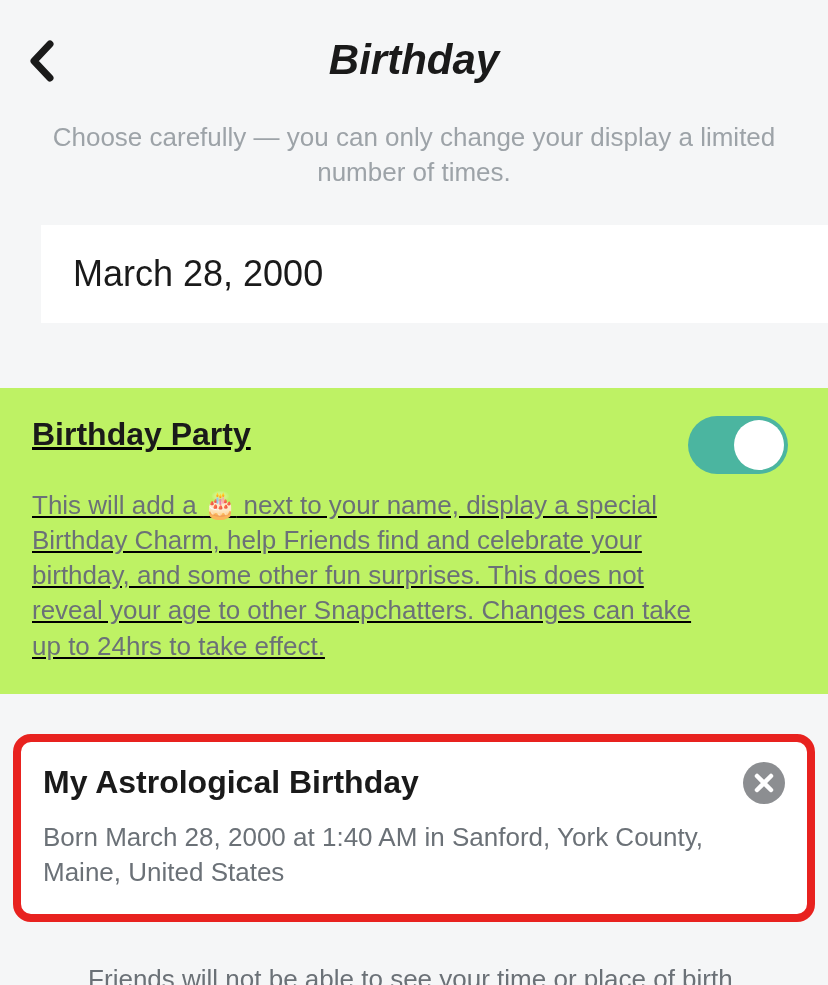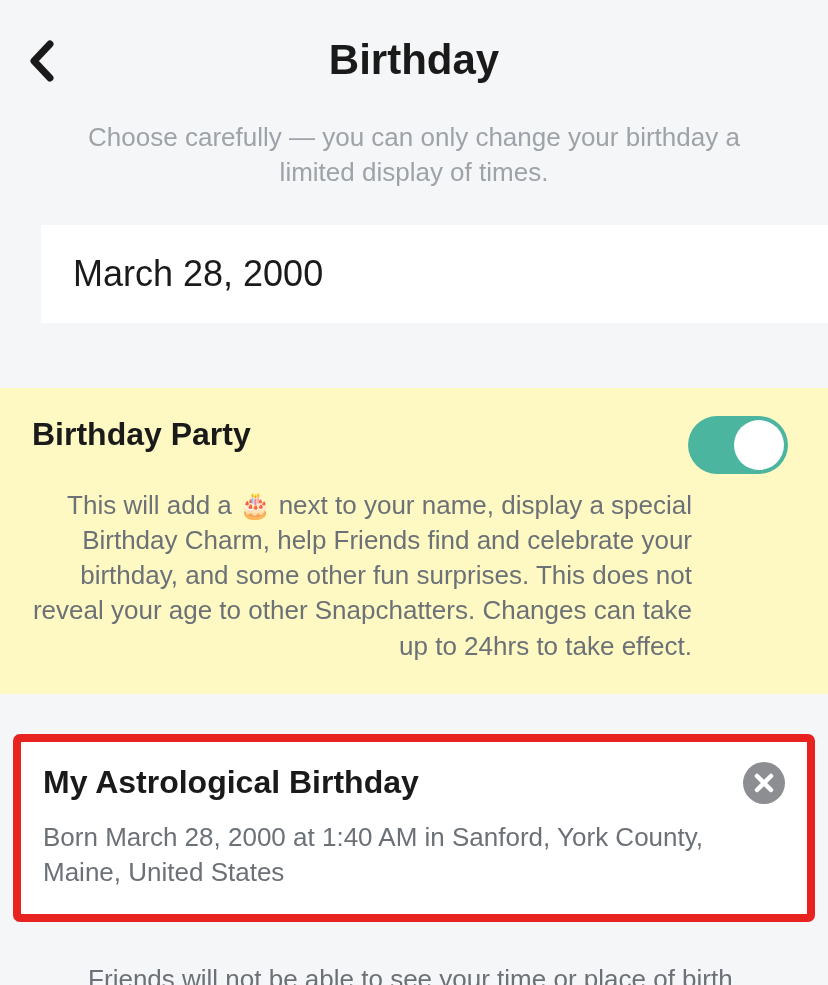--- a/index.html
+++ b/index.html
@@ -28,20 +28,21 @@
       cursor: pointer;
     }
     .back-button svg {
       width: 28px;
       height: 42px;
     }
     .page-title {
       font-size: 42px;
       font-weight: 800;
       color: #1a1a1a;
+      font-style: italic;
     }
     .subtitle {
       text-align: center;
       color: #9da3a8;
       font-size: 26px;
       line-height: 1.35;
       padding: 0 50px;
       margin-bottom: 35px;
     }
     .card {
@@ -52,23 +53,24 @@
     }
     .birthday-date {
       font-size: 36px;
       font-weight: 400;
       color: #1a1a1a;
     }
     .card-gap {
       height: 65px;
     }
     .birthday-party-card {
-      background: #fef9c3;
+      background: #bef264;
       width: 100%;
       padding: 28px 40px 30px 32px;
+      text-decoration: underline;
     }
     .party-header {
       display: flex;
       align-items: flex-start;
       justify-content: space-between;
       margin-bottom: 14px;
     }
     .party-title {
       font-size: 32px;
       font-weight: 600;
@@ -90,28 +92,27 @@
       width: 50px;
       height: 50px;
       background: #ffffff;
       border-radius: 50%;
     }
     .party-description {
       font-size: 26px;
       line-height: 1.35;
       color: #6b7177;
       max-width: 660px;
-      text-align: right;
     }
     .astro-gap {
       height: 40px;
     }
     .astro-wrapper {
       border: 8px solid #e8221f;
-      border-radius: 7px;
+      border-radius: 18px;
       margin: 0 13px;
       background: #ffffff;
       padding: 20px 22px 24px 22px;
     }
     .astro-header {
       display: flex;
       justify-content: space-between;
       align-items: center;
       margin-bottom: 16px;
     }
@@ -155,21 +156,21 @@
 
 <div class="header">
   <div class="back-button">
     <svg viewBox="0 0 28 42" fill="none">
       <path d="M22 4 L6 21 L22 38" stroke="#1a1a1a" stroke-width="7" stroke-linecap="round" stroke-linejoin="round"></path>
     </svg>
   </div>
   <h1 class="page-title">Birthday</h1>
 </div>
 
-<p class="subtitle">Choose carefully — you can only change your birthday a limited display of times.</p>
+<p class="subtitle">Choose carefully — you can only change your display a limited number of times.</p>
 
 <div class="card">
   <div class="birthday-date">March 28, 2000</div>
 </div>
 
 <div class="card-gap"></div>
 
 <div class="birthday-party-card">
   <div class="party-header">
     <div class="party-title">Birthday Party</div>

